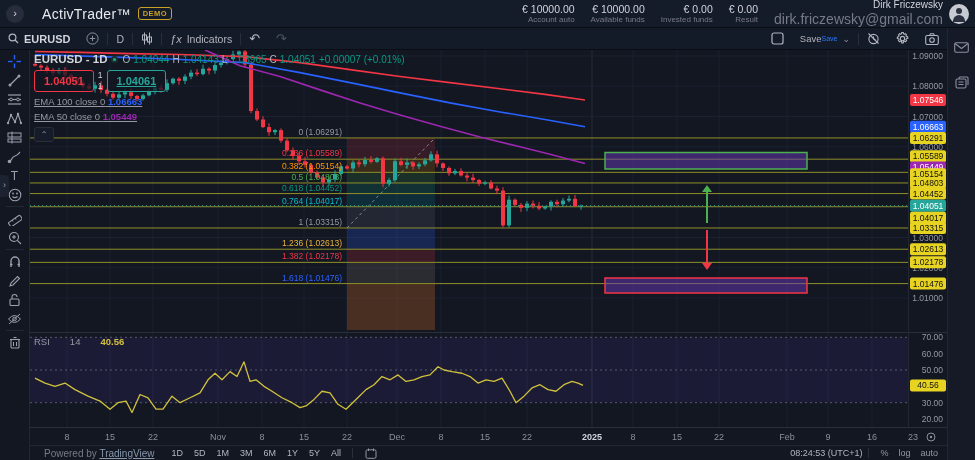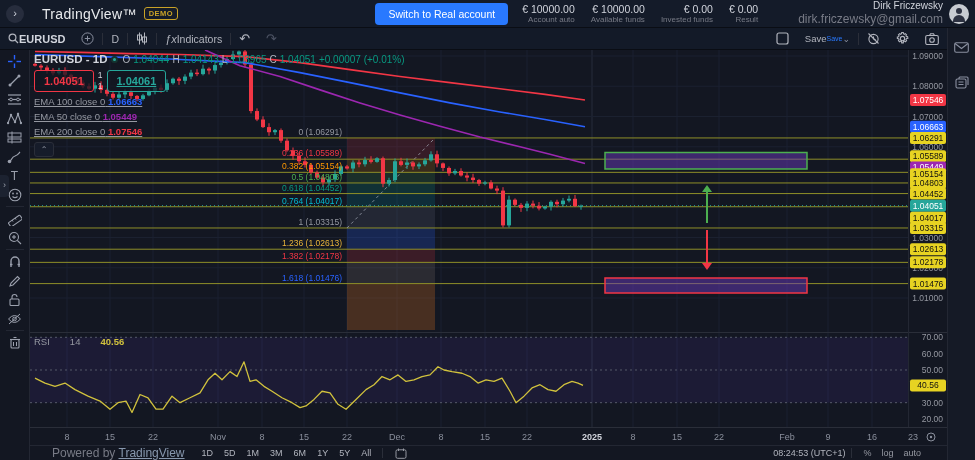--- a/index.html
+++ b/index.html
@@ -10,27 +10,27 @@
   .hdr-chev{width:18px;height:18px;border-radius:50%;background:#272d3d;color:#cfd3dc;font-size:11px;line-height:17px;text-align:center;margin-left:6px;cursor:pointer;}
   .logo{margin-left:18px;font-size:14px;color:#e8eaed;letter-spacing:.3px;}
   .demo{margin-left:7px;font-size:7.5px;font-weight:bold;color:#c9a227;border:1px solid #c9a227;border-radius:3px;padding:1px 4px;letter-spacing:.5px;}
   .hdr-spacer{flex:1;}
   .btn-real{background:#2979ff;color:#fff;font-size:10.5px;border:none;border-radius:4px;padding:5px 13px;cursor:pointer;margin-right:14px;}
   .stat{margin-right:16px;text-align:right;line-height:1.15;}
   .stat .v{font-size:10.5px;color:#d1d4dc;}
   .stat .l{font-size:8px;color:#787b86;}
   .userbox{text-align:right;line-height:1.2;margin-right:6px;}
   .userbox .n{font-size:10px;color:#d1d4dc;}
-  .userbox .e{font-size:12px;color:#787b86;margin-left:24px;}
+  .userbox .e{font-size:14px;color:#787b86;}
   .avatar{width:20px;height:20px;border-radius:50%;background:#c7cbd1;margin-right:6px;position:relative;cursor:pointer;}
   .avatar:before{content:"";position:absolute;left:7px;top:4px;width:6px;height:6px;border-radius:50%;background:#2b3040;}
   .avatar:after{content:"";position:absolute;left:4px;top:11px;width:12px;height:7px;border-radius:6px 6px 0 0;background:#2b3040;}
   
   .toolbar{position:absolute;left:0;top:28px;width:947px;height:22px;background:#131a28;display:flex;align-items:center;border-bottom:1px solid #0a0d14;z-index:25;font-size:10.5px;}
-  .tb{display:flex;align-items:center;padding:0 8px;cursor:pointer;color:#b2b5be;height:100%;}
+  .tb{display:flex;align-items:center;gap:5px;padding:0 8px;cursor:pointer;color:#b2b5be;height:100%;}
   .tb b{color:#d1d4dc;font-size:11px;}
   .tsep{width:1px;height:12px;background:#2a2e39;}
   .tb.dim{color:#4c5263;}
   .save-col{display:flex;flex-direction:row;align-items:center;line-height:1;}
   .save-col .s1{font-size:9.5px;color:#b2b5be;}
   .save-col .s2{font-size:7px;color:#2979ff;}
   .tb-right{margin-left:auto;display:flex;align-items:center;}
   
   .ltools{position:absolute;left:0;top:50px;width:30px;height:410px;background:#131722;border-right:1px solid #232733;display:flex;flex-direction:column;align-items:center;padding-top:2px;z-index:20;}
   .tool{width:24px;height:19px;display:flex;align-items:center;justify-content:center;cursor:pointer;color:#9ba0ad;}
@@ -54,40 +54,39 @@
   .qbid{border-color:#f23645;color:#f23645;}
   .qask{border-color:#26a69a;color:#26a69a;text-decoration:underline;}
   .qty{display:flex;flex-direction:column;align-items:center;font-size:8.5px;color:#d1d4dc;line-height:1.3;}
   .ema-row{font-size:9.5px;color:#9598a1;margin-top:4px;text-decoration:underline;}
   .ema-row .ema-val{font-weight:bold;}
   .collapse-btn{width:20px;height:15px;border:1px solid #2a2e39;border-radius:3px;background:#161c2a;color:#9ba0ad;font-size:8px;text-align:center;line-height:14px;margin-top:5px;cursor:pointer;}
   .rsi-legend{position:absolute;left:4px;top:286px;z-index:10;font-size:9.5px;color:#9598a1;display:flex;gap:20px;}
   .rsi-val{color:#d1c23d;font-weight:bold;}
   
   .bottombar{position:absolute;left:30px;top:445px;width:917px;height:15px;background:#131722;border-top:1px solid #232733;display:flex;align-items:center;font-size:9px;color:#9598a1;z-index:25;}
-  .pb{margin-left:22px;color:#787b86;font-size:12px;text-align:right;}
+  .pb{margin-left:14px;color:#787b86;font-size:10px;text-align:right;}
   .pb a{color:#8797ad;text-decoration:underline;cursor:pointer;}
   .ranges{display:flex;margin-left:12px;gap:1px;}
   .rbtn{padding:18px 5px;cursor:pointer;color:#b2b5be;font-size:9px;}
   .bsep{width:1px;height:10px;background:#2a2e39;margin:0 6px;}
-  .bb-right{margin-left:auto;display:flex;align-items:center;margin-right:21px;}
+  .bb-right{margin-left:auto;display:flex;align-items:center;margin-right:4px;}
   .clock{color:#b2b5be;font-size:9px;cursor:pointer;}
   .mini{padding:0 5px;cursor:pointer;color:#9598a1;}
 </style>
 </head>
 <body>
 
 <div class="app">
 
   <div class="topbar">
     <div class="hdr-chev">›</div>
-    <div class="logo">TradingView™</div>
+    <div class="logo">ActivTrader™</div>
     <div class="demo">DEMO</div>
     <div class="hdr-spacer"></div>
-    <button class="btn-real">Switch to Real account</button>
     <div class="stat">
       <div class="v">€ 10000.00</div>
       <div class="l">Account auto</div>
     </div>
     <div class="stat">
       <div class="v">€ 10000.00</div>
       <div class="l">Available funds</div>
     </div>
     <div class="stat">
       <div class="v">€ 0.00</div>
@@ -670,23 +669,20 @@
             <span>1</span>
         </div>
         <div class="qbox qask">1.04061</div>
       </div>
       <div class="ema-row">
         <span>EMA 100 close 0</span> <span class="ema-val" style="color: rgb(41, 98, 255);">1.06663</span>
       </div>
       <div class="ema-row">
         <span>EMA 50 close 0</span> <span class="ema-val" style="color: rgb(156, 39, 176);">1.05449</span>
       </div>
-      <div class="ema-row">
-        <span>EMA 200 close 0</span> <span class="ema-val" style="color: rgb(242, 54, 69);">1.07546</span>
-      </div>
       <div class="collapse-btn">⌃</div>
     </div>
 
     <div class="rsi-legend">
       <span>RSI</span>
       <span>14</span>
       <span class="rsi-val">40.56</span>
     </div>
   </div>
 

